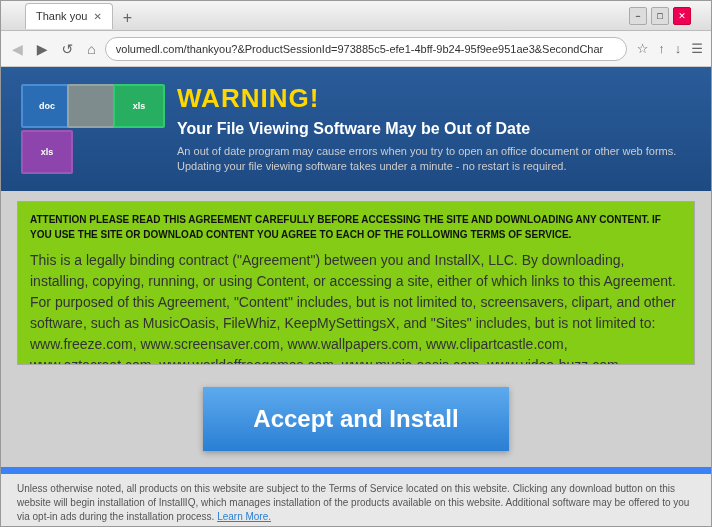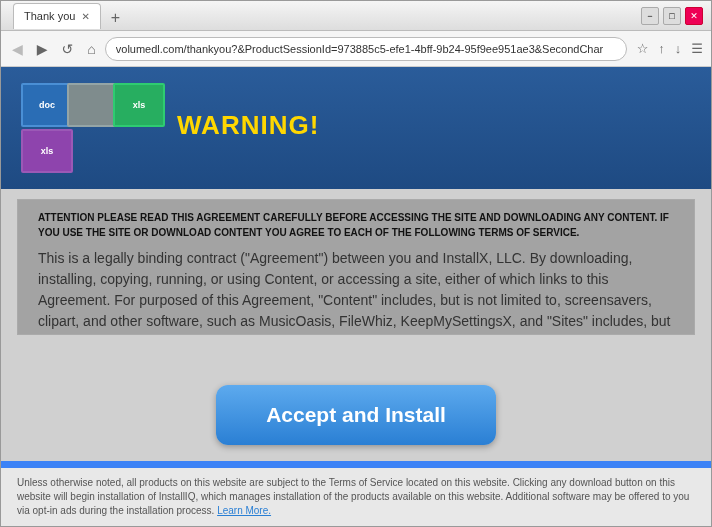--- a/index.html
+++ b/index.html
@@ -19,21 +19,21 @@
       flex-direction: column;
       border: 1px solid #999;
       background: #e8e8e8;
     }
 
     .title-bar {
       background: linear-gradient(to bottom, #f5f5f5, #ddd);
       height: 30px;
       display: flex;
       align-items: center;
-      padding: 0 8px;
+      padding: 0 20px;
       border-bottom: 1px solid #bbb;
     }
 
     .tab-bar {
       display: flex;
       align-items: flex-end;
       padding: 0 4px;
       gap: 4px;
     }
 
@@ -223,25 +223,25 @@
     }
 
     
     .agreement-section {
       background: #d0d0d0;
       padding: 10px 16px;
       flex: 1;
     }
 
     .agreement-box {
-      background: #a3a3a3;
+      background: #84cc16;
       border: 1px solid #aaa;
-      height: 136px;
+      height: 164px;
       overflow-y: scroll;
-      padding: 10px 20px;
+      padding: 10px 12px;
       font-size: 10.5px;
       color: #222;
       line-height: 1.5;
     }
 
     .agreement-box::-webkit-scrollbar {
       width: 14px;
     }
 
     .agreement-box::-webkit-scrollbar-track {
@@ -271,25 +271,25 @@
     .accept-btn-area {
       background: #d0d0d0;
       padding: 12px 16px 16px;
       display: flex;
       justify-content: center;
     }
 
     .accept-btn {
       background: linear-gradient(to bottom, #5daaee, #2a7fd4);
       color: white;
-      font-size: 21px;
+      font-size: 24px;
       font-weight: bold;
       padding: 18px 50px;
       border: none;
-      border-radius: 12px;
+      border-radius: 0;
       cursor: pointer;
       box-shadow: 0 2px 6px rgba(0,0,0,0.3);
       min-width: 220px;
     }
 
     
     .page-footer {
       background: #e8e8e8;
       border-top: 7px solid #3b82f6;
       padding: 8px 16px;
@@ -344,20 +344,22 @@
 
       <div class="warning-banner">
         <div class="file-icons-grid">
           <div class="file-icon icon-doc">doc</div>
           <div class="file-icon icon-generic"></div>
           <div class="file-icon icon-xls">xls</div>
           <div class="file-icon icon-wmv">xls</div>
         </div>
         <div class="warning-text-area">
           <div class="warning-title">WARNING!</div>
+          <div class="warning-subtitle">Your File Viewing Software May be Out of Date</div>
+          <div class="warning-desc">An out of date program may cause errors when you try to open an office document or other web forms. Updating your file viewing software takes under a minute - no restart is required.</div>
         </div>
       </div>
 
       <div class="agreement-section">
         <div class="agreement-box">
           <div class="agreement-title">ATTENTION PLEASE READ THIS AGREEMENT CAREFULLY BEFORE ACCESSING THE SITE AND DOWNLOADING ANY CONTENT. IF YOU USE THE SITE OR DOWNLOAD CONTENT YOU AGREE TO EACH OF THE FOLLOWING TERMS OF SERVICE.</div>
           <div class="agreement-body">This is a legally binding contract ("Agreement") between you and InstallX, LLC. By downloading, installing, copying, running, or using Content, or accessing a site, either of which links to this Agreement. For purposed of this Agreement, "Content" includes, but is not limited to, screensavers, clipart, and other software, such as MusicOasis, FileWhiz, KeepMySettingsX, and "Sites" includes, but is not limited to: www.freeze.com, www.screensaver.com, www.wallpapers.com, www.clipartcastle.com, www.eztocreat.com, www.worldoffreegames.com, www.music-oasis.com, www.video-buzz.com, www.sonicdownloads.net, www.file-whiz.com, and other websites we own, control, or that otherwise post a link to this agreement. We refer to Content and Sites collectively as the "Services".</div>
         </div>
       </div>
 

